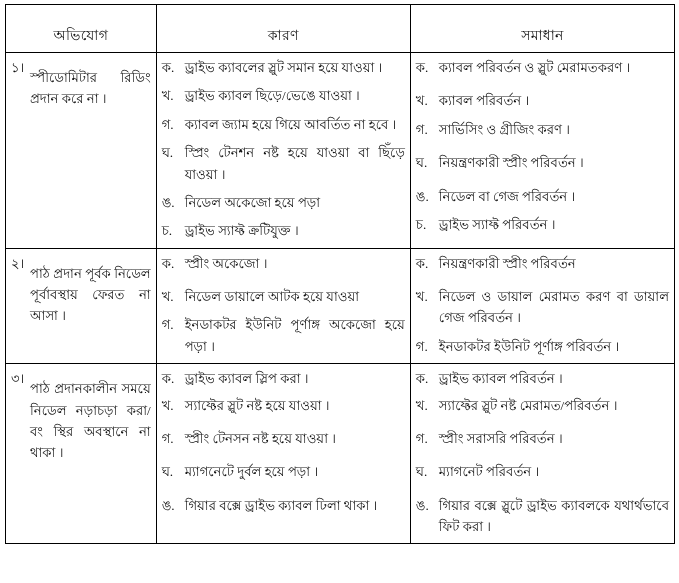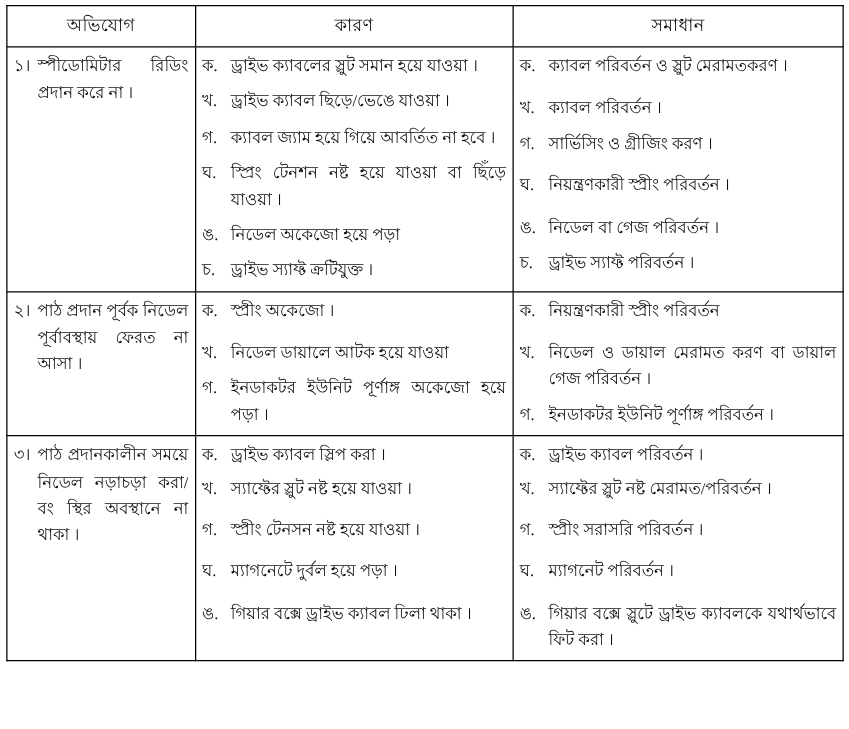--- a/index.html
+++ b/index.html
@@ -29,21 +29,21 @@
   table.troubleshoot th,
   table.troubleshoot td {
     border: 1px solid #000000;
     vertical-align: top;
     padding: 4px 5px 6px 5px;
   }
   table.troubleshoot th {
     text-align: center;
     font-weight: normal;
     font-size: 14px;
-    padding: 4px 4px 4px 4px;
+    padding: 19px 4px 4px 4px;
     letter-spacing: 0.3px;
   }
   col.c-problem { width: 150px; }
   col.c-cause   { width: 253px; }
   col.c-sol     { width: 263px; }
 
   .cell-inner {
     font-size: 13.2px;
     line-height: 1.62;
   }
@@ -53,20 +53,21 @@
   }
   .num-row .num {
     flex: 0 0 auto;
     min-width: 17px;
     padding-right: 2px;
   }
   .num-row .txt {
     flex: 1 1 auto;
     text-align: justify;
     text-justify: inter-word;
+    margin-top: 10px;
   }
   .item {
     display: flex;
     align-items: flex-start;
     margin-bottom: 7px;
   }
   .item:last-child { margin-bottom: 0; }
   .item .bullet {
     flex: 0 0 auto;
     min-width: 21px;

